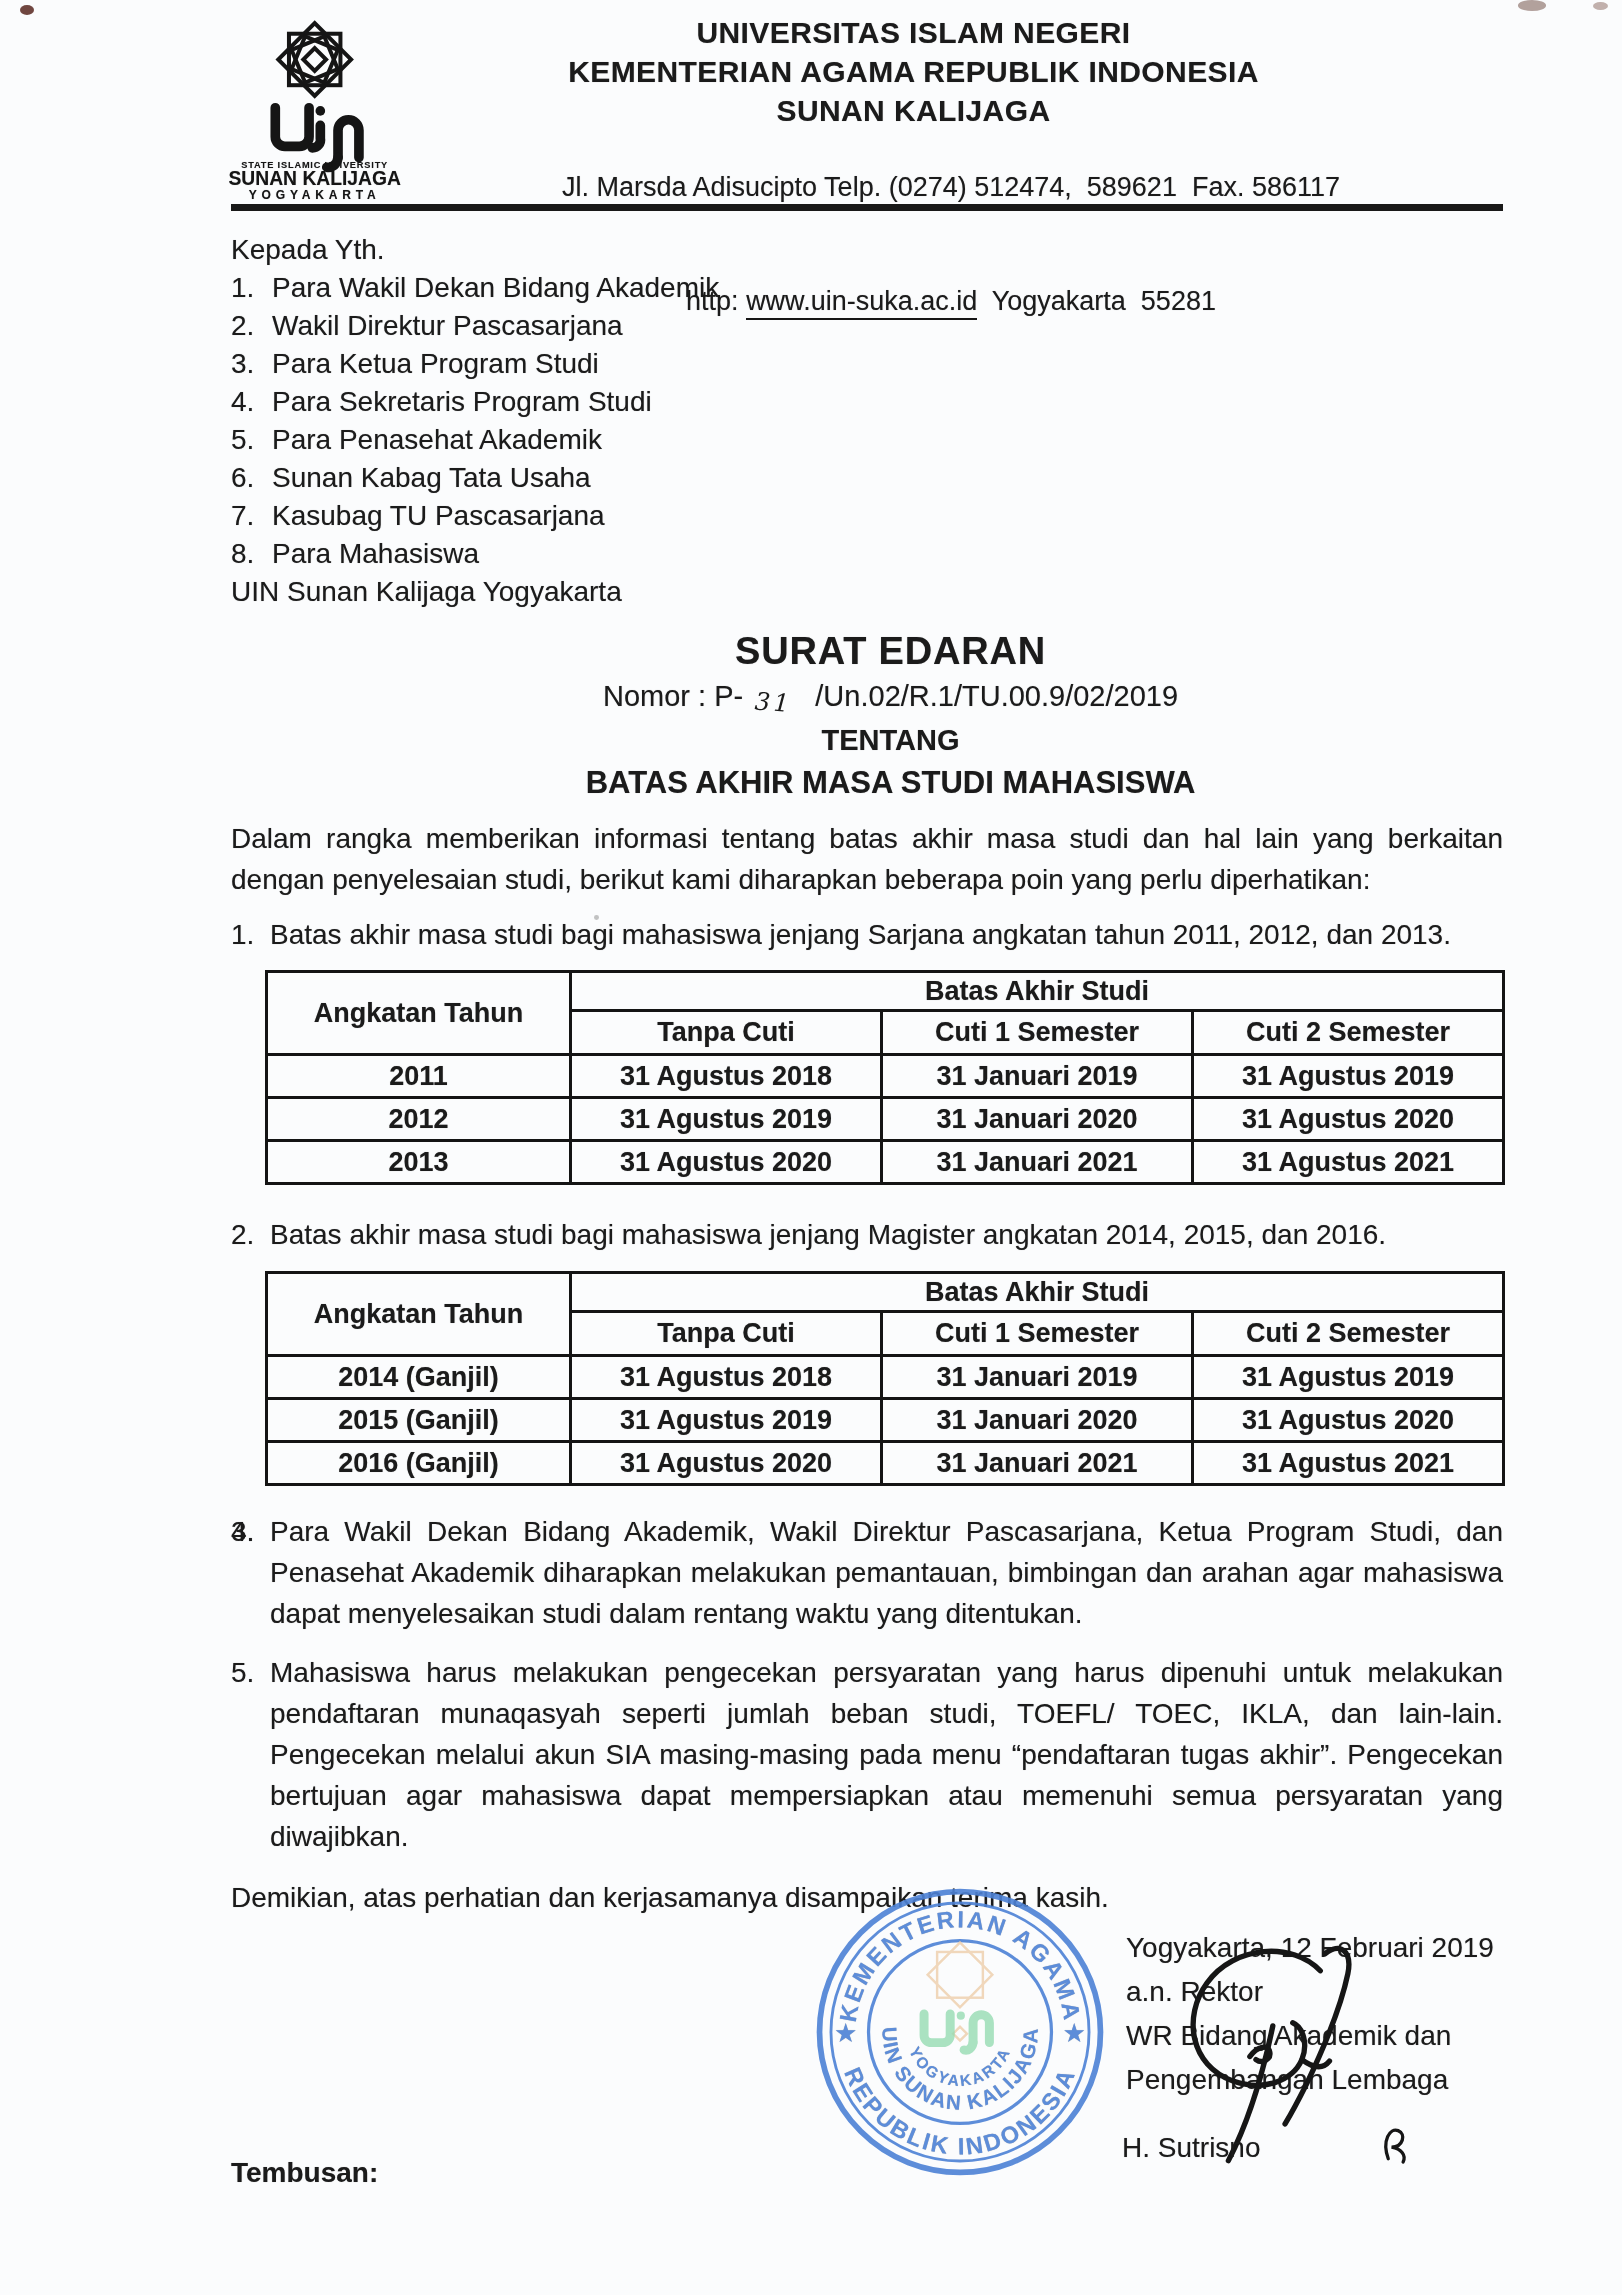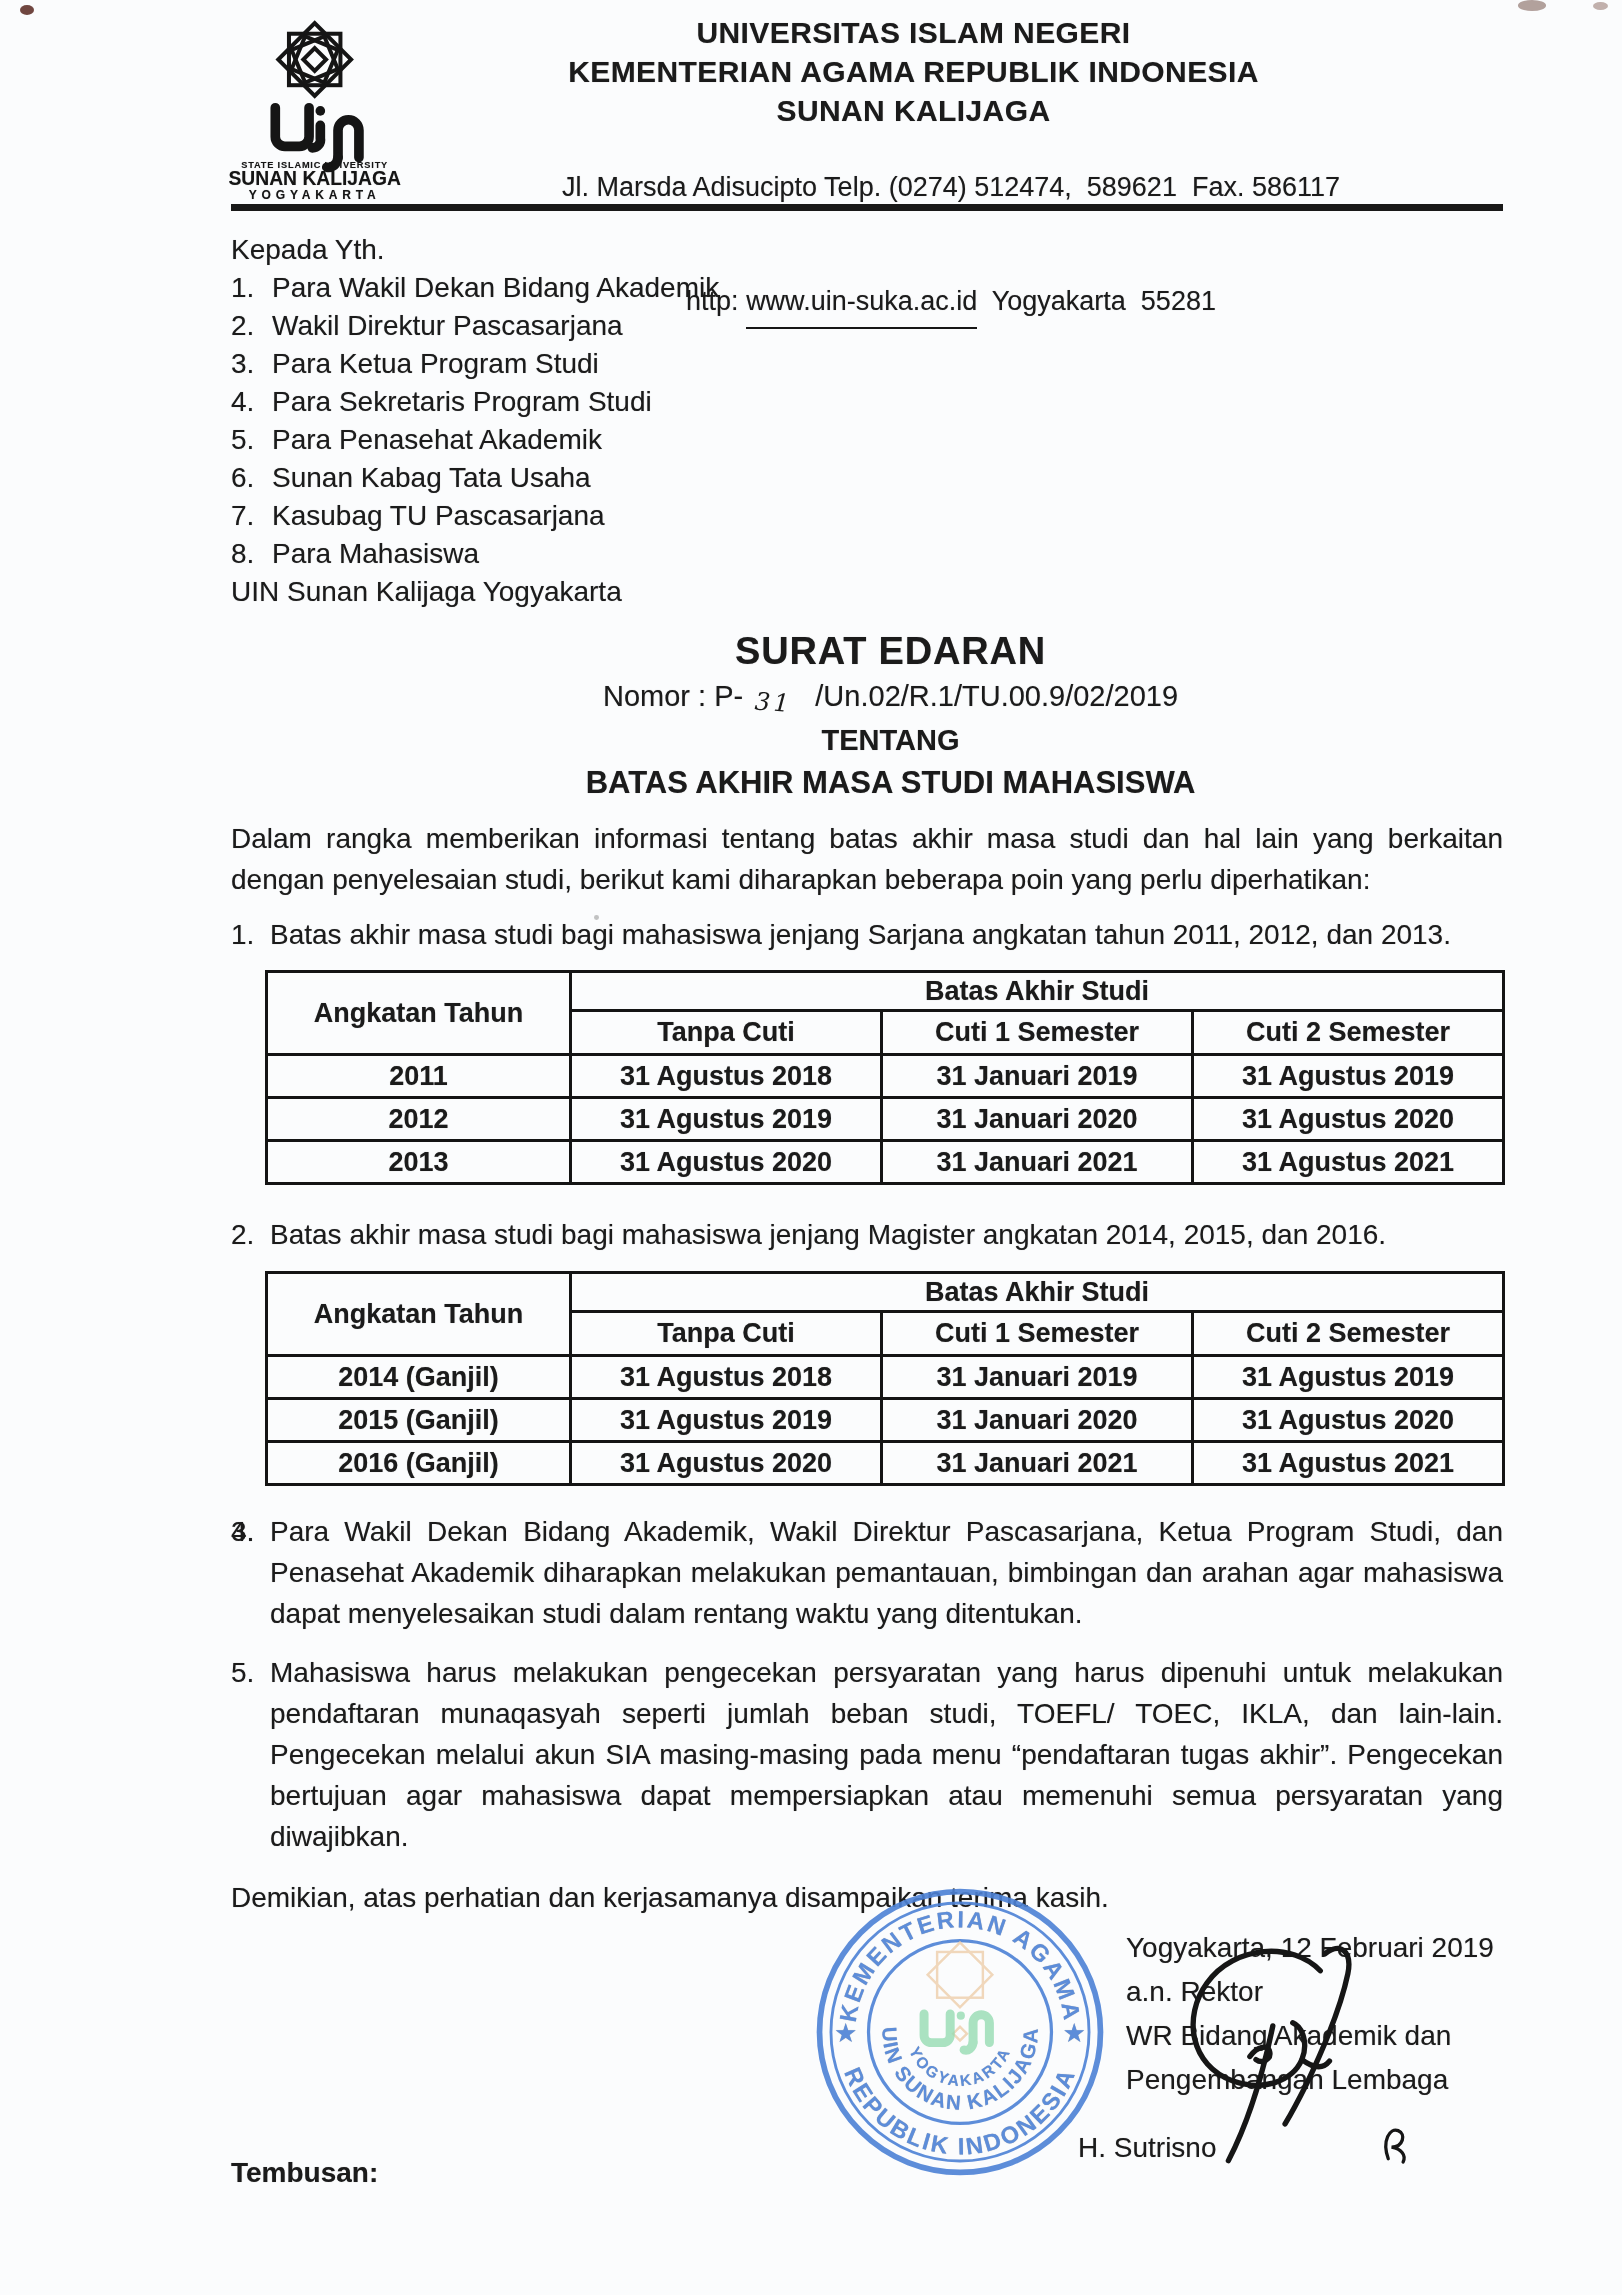--- a/index.html
+++ b/index.html
@@ -11,21 +11,21 @@
     text-shadow:0 0 0.8px rgba(25,25,25,.4);
   }
   .content { padding:0 119px 0 231px; }
 
   
   .hdr { position:relative; height:200px; padding-top:13px; }
   .hdr-logo { position:absolute; left:-1.6px; top:8.2px; width:173px; height:193px; }
   .hdr-text { margin-left:245px; width:875px; text-align:center; }
   .hl { font-size:30px; font-weight:bold; line-height:39px; letter-spacing:0.4px; }
   .hdr-addr { font-size:27px; line-height:38px; white-space:pre-wrap; }
-  .uline { border-bottom:2.5px solid #161616; padding-bottom:11px;margin-top:36px; }
+  .uline { border-bottom:2.5px solid #161616; padding-bottom:2px;margin-top:36px; }
   .rule { border-top:7.4px solid #191919; margin-top:4.1px; }
 
   
   .kepada { margin-top:19.6px; font-size:28px; line-height:38px; }
   .r-item { position:relative; padding-left:41px; }
   .r-num  { position:absolute; left:0; }
 
   
   .titleblock { margin-top:17px; text-align:center; padding-left:47px; }
   .t-se     { font-size:38px; font-weight:bold; line-height:46px; letter-spacing:0.8px; }
@@ -54,21 +54,21 @@
   tr.g-hdr th { height:39px; }
   tr.s-hdr th { height:44px; }
   tr.d-row td { height:43px;margin-left:44px; }
   .t1 { margin-top:14.7px; } .t2 { margin-top:16.4px; }
 
   .closing { margin-top:19.6px; font-size:28px; line-height:41px; }
 
   
   .sigarea { position:relative; margin-top:8.2px; height:263px; }
   .sigblock { position:absolute; left:895px; top:0; font-size:28px; line-height:44px; }
-  .signame  { position:absolute; left:847px; top:206px; font-size:28px; }
+  .signame  { position:absolute; left:891px; top:206px; font-size:28px; }
   .stamp    { position:absolute; left:582px; top:-41px; width:294px; height:294px; }
   .sig-svg  { position:absolute; left:904px; top:8.2px; width:245px; height:245px; }
   .paraf    { position:absolute; left:1149px; top:198px; width:33px; height:43px; }
   .tembusan { position:absolute; left:0; top:231px; font-size:28px; font-weight:bold; }
 
   
   .art { position:absolute; border-radius:50%; }
   .a1 { left:19.6px;  top:4.9px;  width:14px; height:9.8px; background:#57261f; opacity:.85; }
   .a2 { left:1518px;top:0;    width:28px; height:10.6px; background:#6a463c; opacity:.5; }
   .a3 { left:1593px;top:1.6px;  width:14.7px; height:8.2px; background:#7a554a; opacity:.45; }

